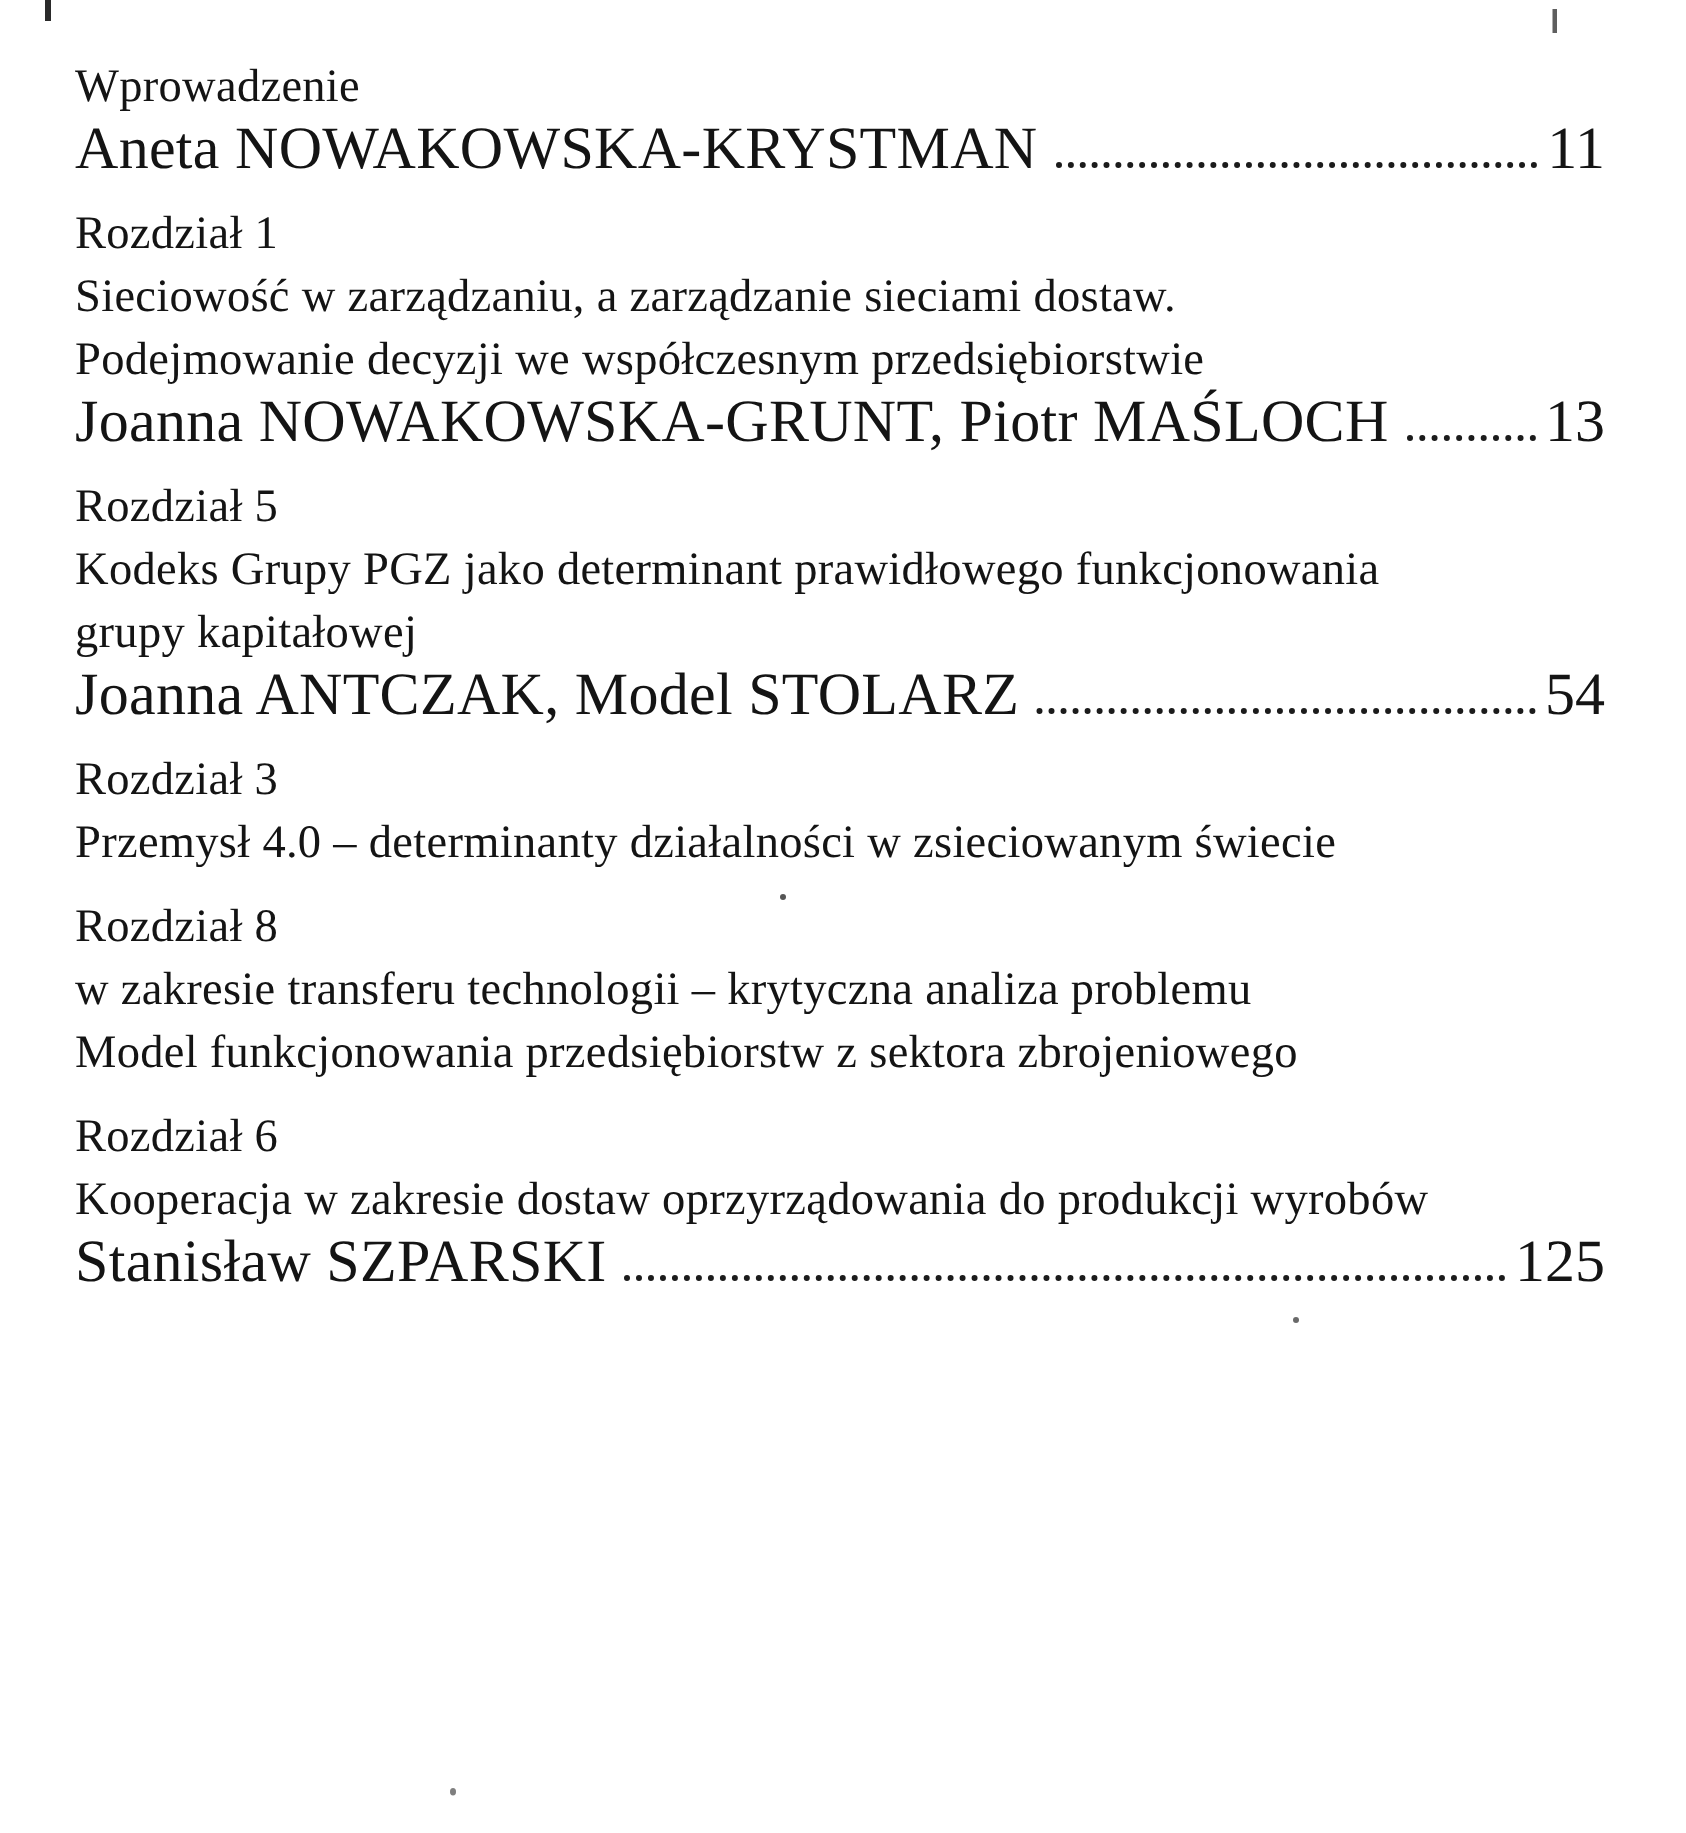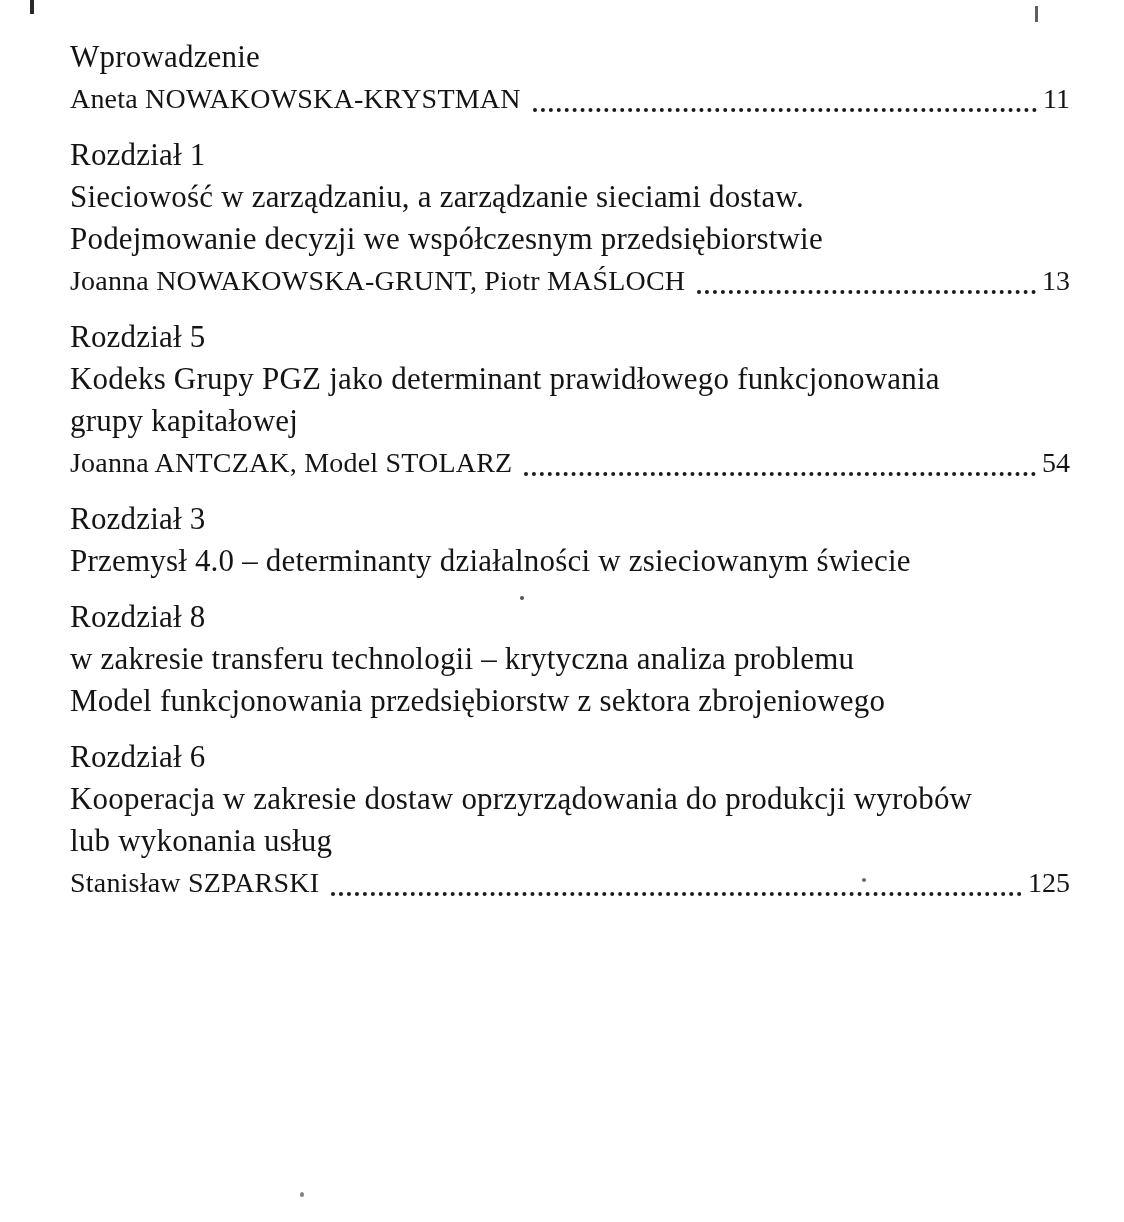--- a/index.html
+++ b/index.html
@@ -13,35 +13,34 @@
     position: relative;
     overflow: hidden;
     font-family: "Liberation Serif", "DejaVu Serif", serif;
     color: #141414;
   }
   .page {
     position: absolute;
     inset: 0;
     padding: 36px 54px 0 50px;
     box-sizing: border-box;
-    margin-left: 20px;
   }
   .toc-entry {
     margin-bottom: 14px;
   }
   .line {
     font-size: 31px;
     line-height: 42px;
     white-space: nowrap;
     letter-spacing: 0.2px;
   }
   .author-row {
     display: flex;
     align-items: center;
-    font-size: 28px;
+    font-size: 40px;
     line-height: 42px;
     font-family: Liberation Serif, serif;
   }
   .author-row .authors {
     white-space: nowrap;
     letter-spacing: 0.2px;
   }
   .leader {
     flex: 1;
     min-width: 40px;
@@ -108,21 +107,20 @@
   <div class="toc-entry">
     <div class="line">Rozdział 8</div>
     <div class="line">w zakresie transferu technologii – krytyczna analiza problemu</div>
     <div class="line">Model funkcjonowania przedsiębiorstw z sektora zbrojeniowego</div>
   </div>
 
 
   <div class="toc-entry">
     <div class="line">Rozdział 6</div>
     <div class="line">Kooperacja w zakresie dostaw oprzyrządowania do produkcji wyrobów</div>
-    <div class="line">lub wykonania usług</div>
     <div class="author-row">
       <span class="authors">Stanisław SZPARSKI</span>
       <span class="leader"></span>
       <span class="page-num">125</span>
     </div>
   </div>
 
 </div>
 
 <div class="artifact a1"></div>

